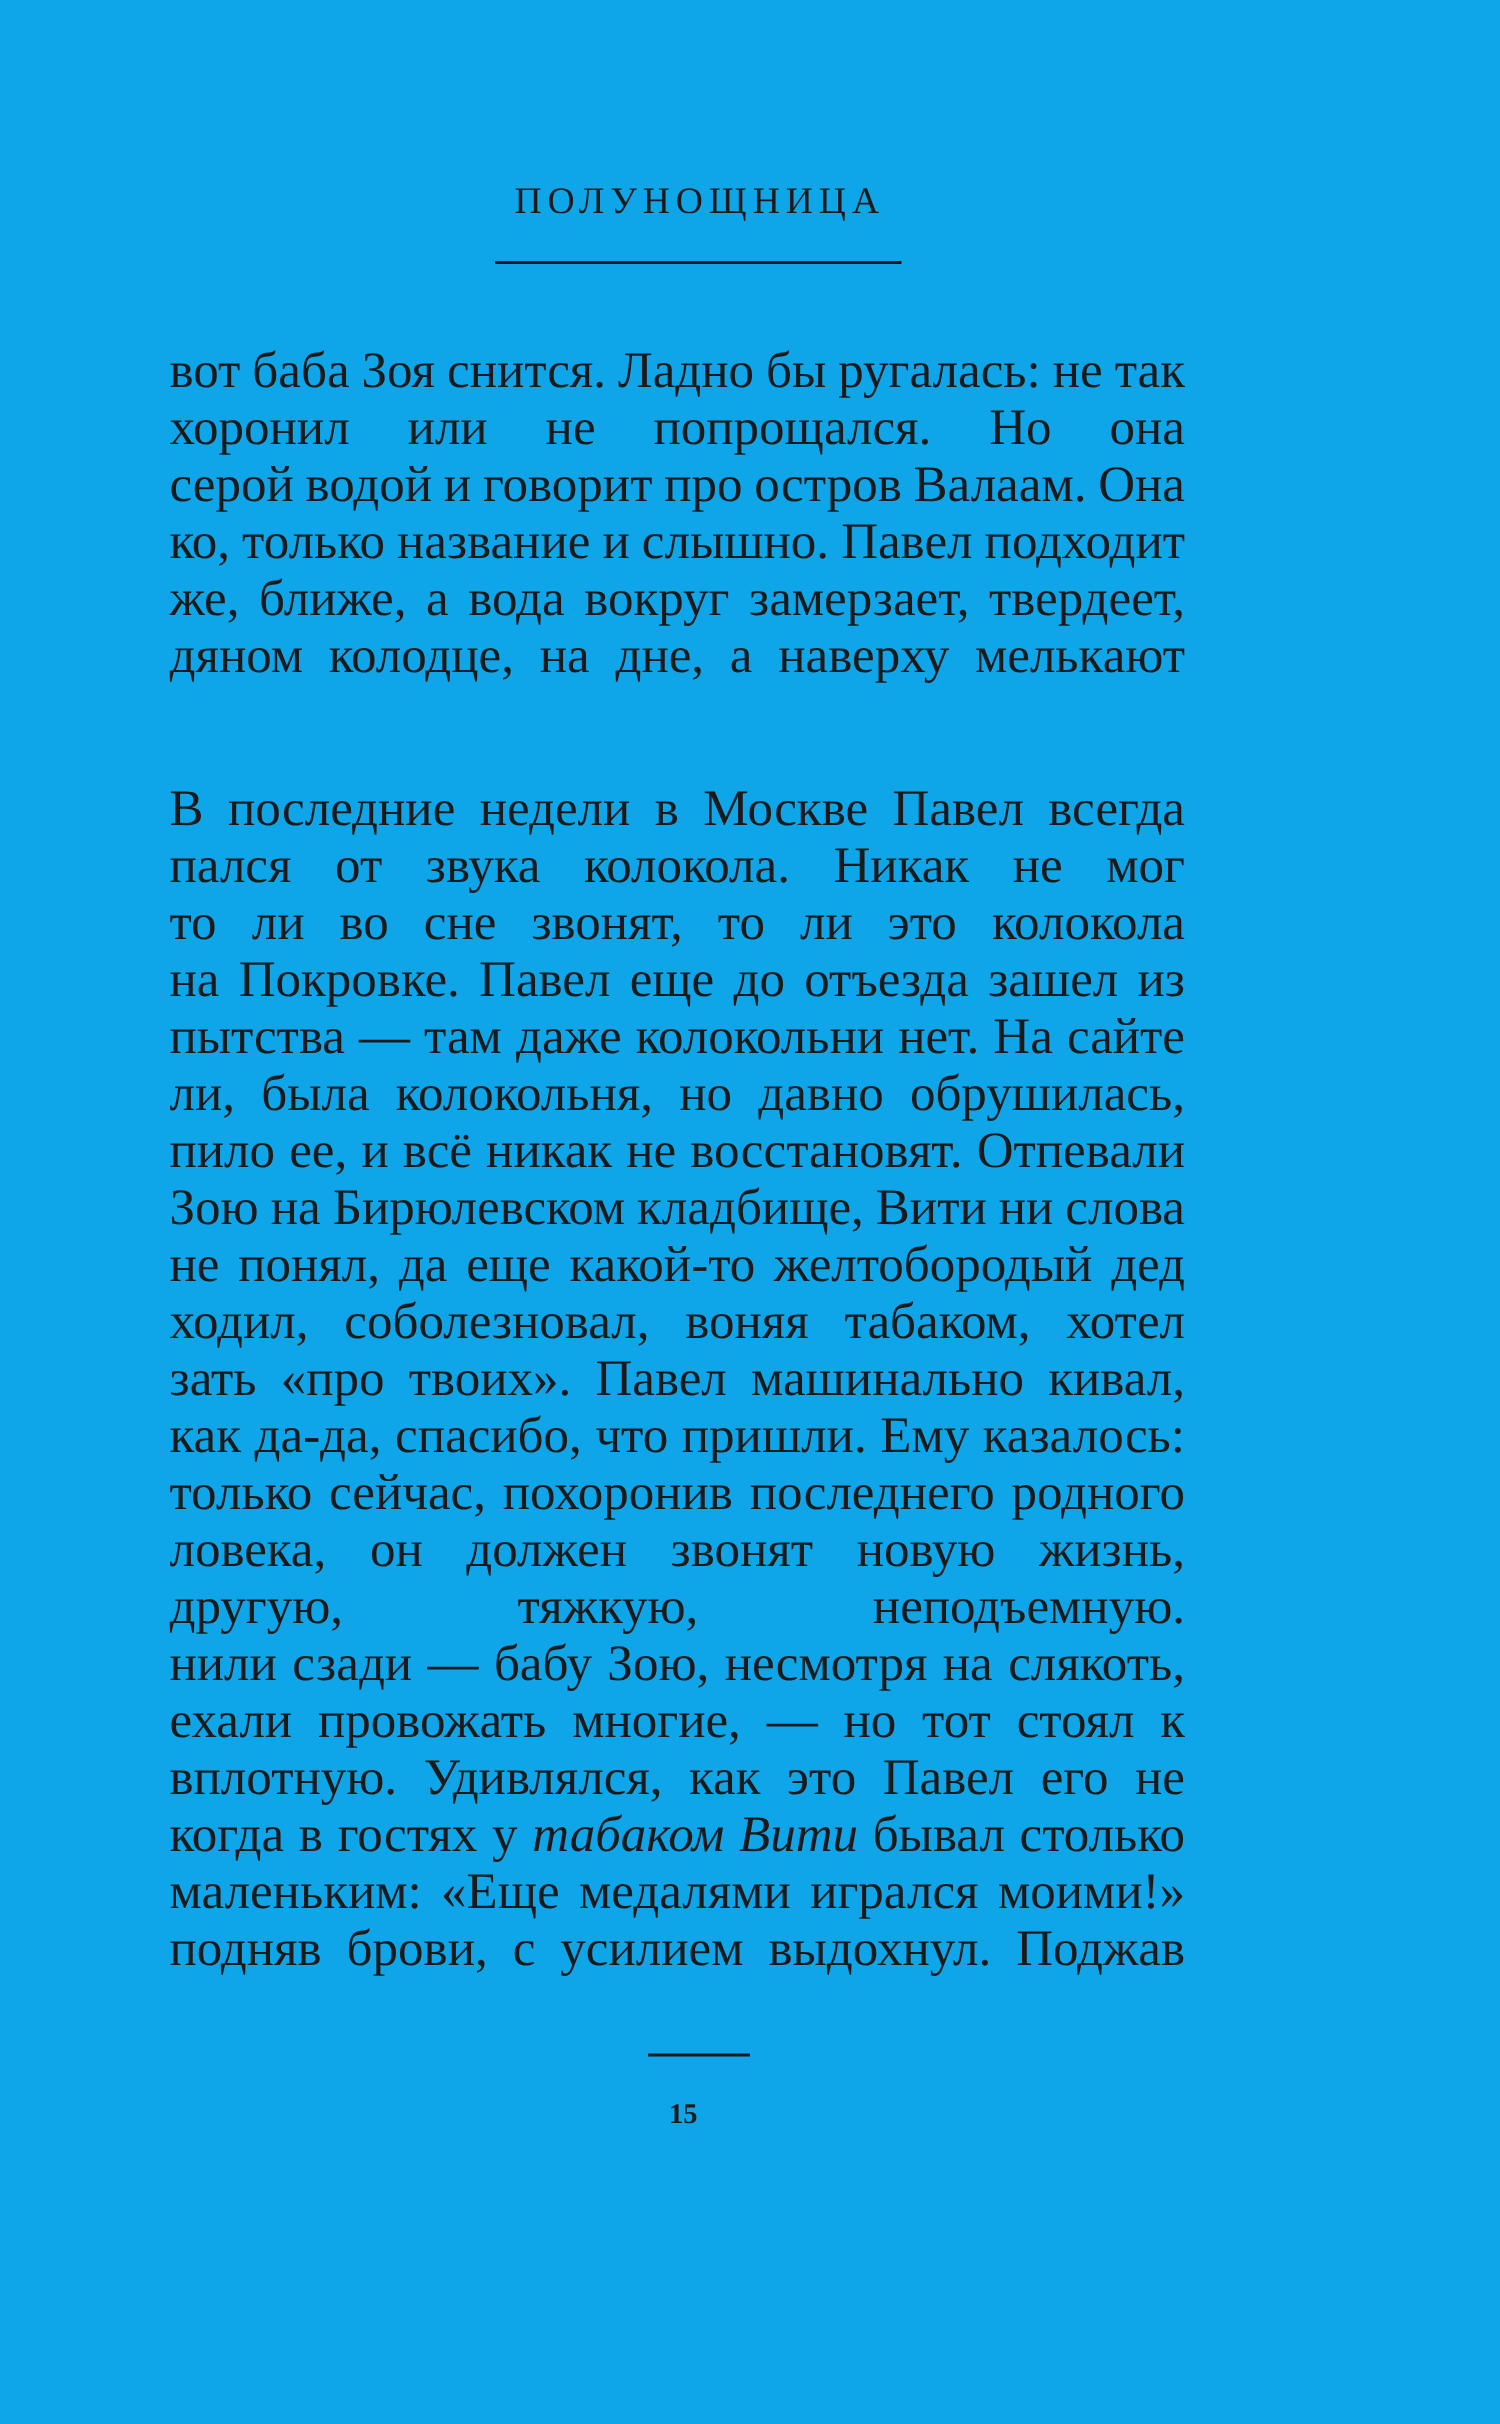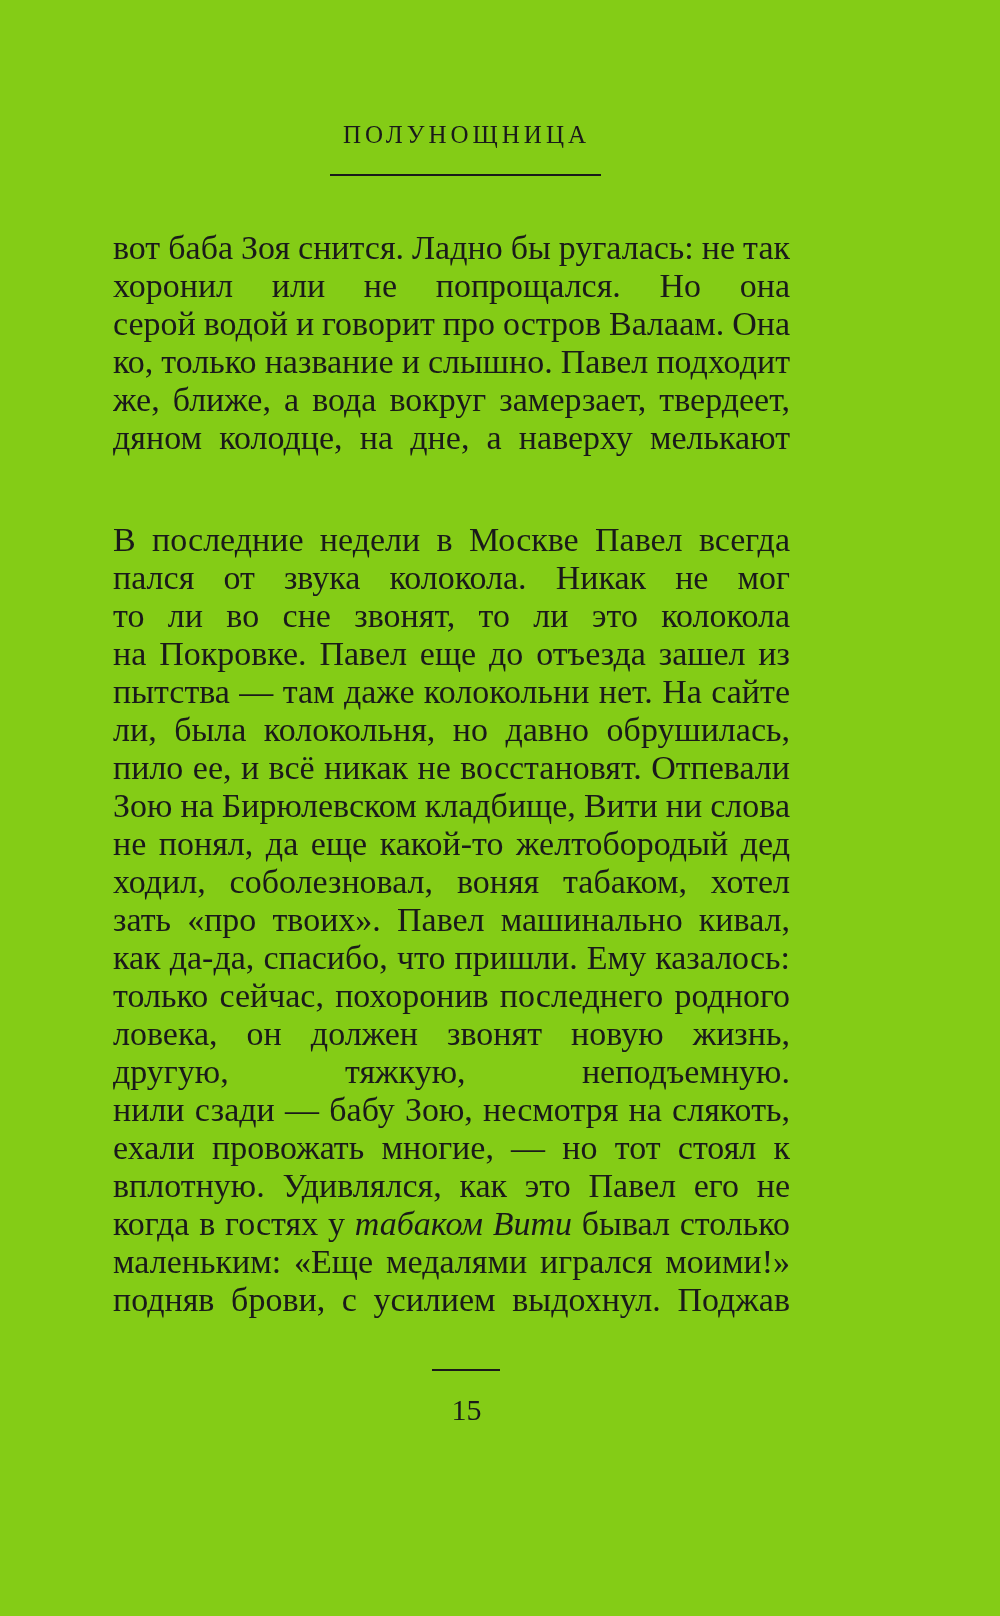--- a/index.html
+++ b/index.html
@@ -4,21 +4,21 @@
 <style>
   html, body {
     margin: 0;
     padding: 0;
     background: #ffffff;
   }
   .sheet {
     position: relative;
     width: 1000px;
     height: 1616px;
-    background: #84cc16;
+    background: #0ea5e9;
     font-family: "Liberation Serif", "DejaVu Serif", serif;
     color: #1a1a1a;
     overflow: hidden;
   }
   .running-title {
     position: absolute;
     top: 120px;
     left: 113px;
     width: 707px;
     text-align: center;
@@ -57,25 +57,26 @@
     position: absolute;
     top: 1369px;
     left: 432px;
     width: 68px;
     height: 2px;
     background: #1a1a1a;
   }
   .page-number {
     position: absolute;
     top: 1393px;
-    left: 113px;
+    left: 102px;
     width: 707px;
     text-align: center;
-    font-size: 30px;
+    font-size: 19px;
     line-height: 34px;
+    font-weight: bold;
   }
 </style>
 </head>
 <body>
 
 <div class="sheet">
 
   <div class="running-title">ПОЛУНОЩНИЦА</div>
 
   <div class="header-rule"></div>

